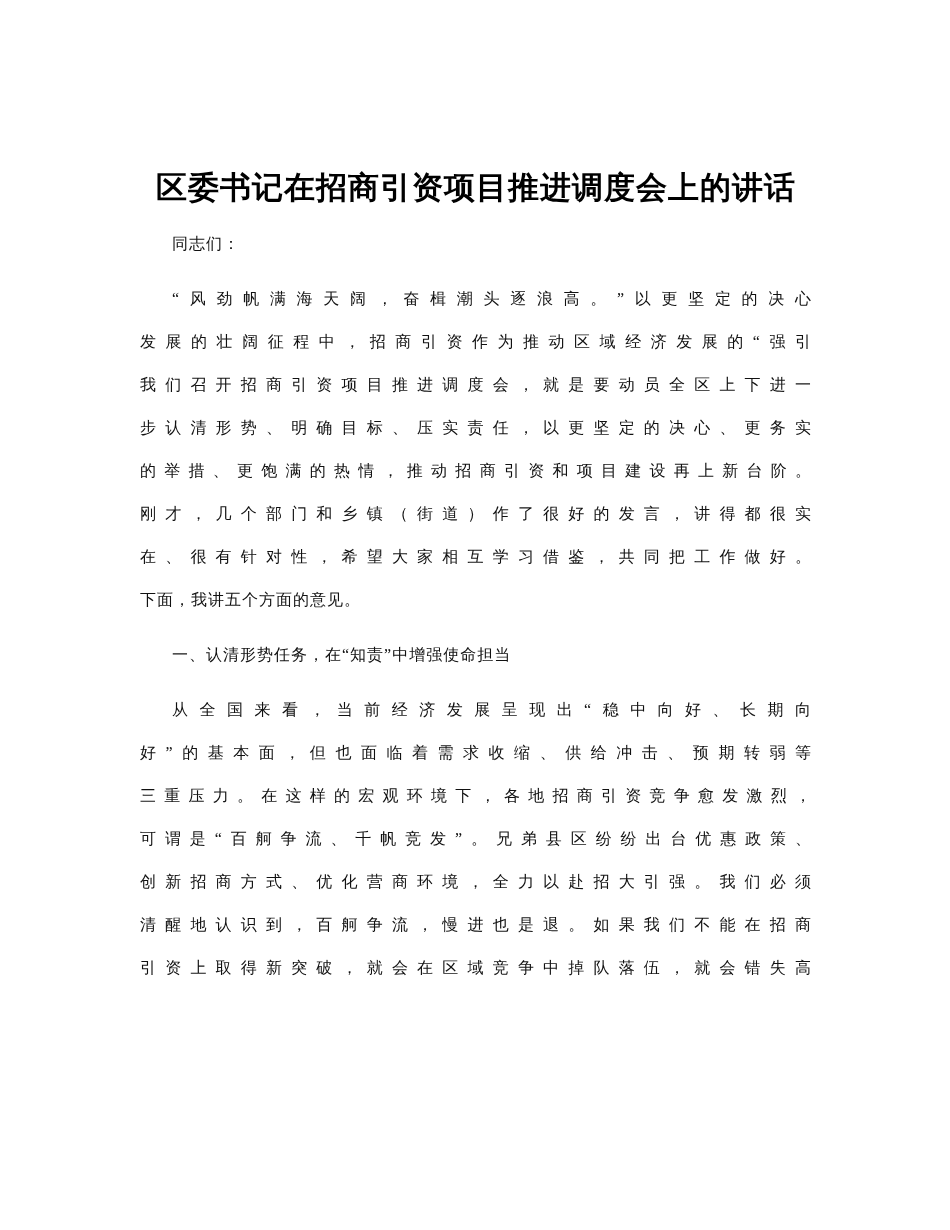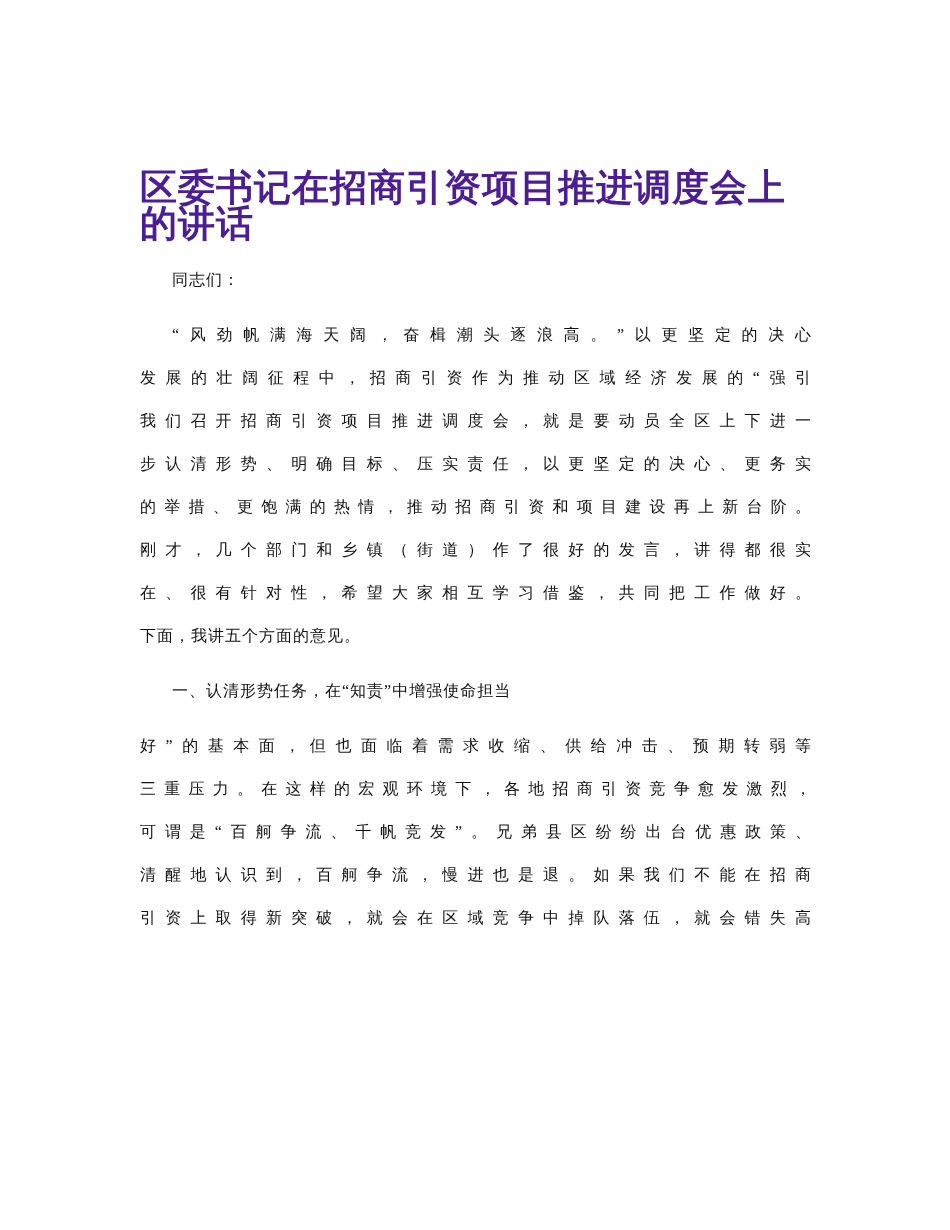--- a/index.html
+++ b/index.html
@@ -14,24 +14,25 @@
     height: 1230px;
     margin: 0;
     background: #ffffff;
     padding: 170px 138px 0 140px;
     overflow: hidden;
     color: #000000;
   }
   .doc-title {
     font-family: "Liberation Sans", sans-serif;
     font-weight: 700;
-    font-size: 37px;
+    font-size: 31px;
     line-height: 36px;
     letter-spacing: 1px;
-    color: #4c1d95;
+    text-align: center;
+    color: #000000;
     margin: 0 0 16px 0;
   }
   .para {
     font-family: "Liberation Serif", serif;
     font-size: 16px;
     color: #111111;
     margin: 0 0 12px 0;
     font-weight: 400;
   }
   .line {
@@ -64,20 +65,22 @@
         <div class="line">步认清形势、明确目标、压实责任，以更坚定的决心、更务实</div>
         <div class="line">的举措、更饱满的热情，推动招商引资和项目建设再上新台阶。</div>
         <div class="line">刚才，几个部门和乡镇（街道）作了很好的发言，讲得都很实</div>
         <div class="line">在、很有针对性，希望大家相互学习借鉴，共同把工作做好。</div>
         <div class="line lastline">下面，我讲五个方面的意见。</div>
       </div>
       <div class="para heading">
         <div class="line firstline lastline">一、认清形势任务，在“知责”中增强使命担当</div>
       </div>
       <div class="para paragraph">
+        <div class="line firstline">从全国来看，当前经济发展呈现出“稳中向好、长期向</div>
         <div class="line">好”的基本面，但也面临着需求收缩、供给冲击、预期转弱等</div>
         <div class="line">三重压力。在这样的宏观环境下，各地招商引资竞争愈发激烈，</div>
         <div class="line">可谓是“百舸争流、千帆竞发”。兄弟县区纷纷出台优惠政策、</div>
+        <div class="line">创新招商方式、优化营商环境，全力以赴招大引强。我们必须</div>
         <div class="line">清醒地认识到，百舸争流，慢进也是退。如果我们不能在招商</div>
         <div class="line">引资上取得新突破，就会在区域竞争中掉队落伍，就会错失高</div>
       </div>
     </div>
 </div>
 
 </body></html>

